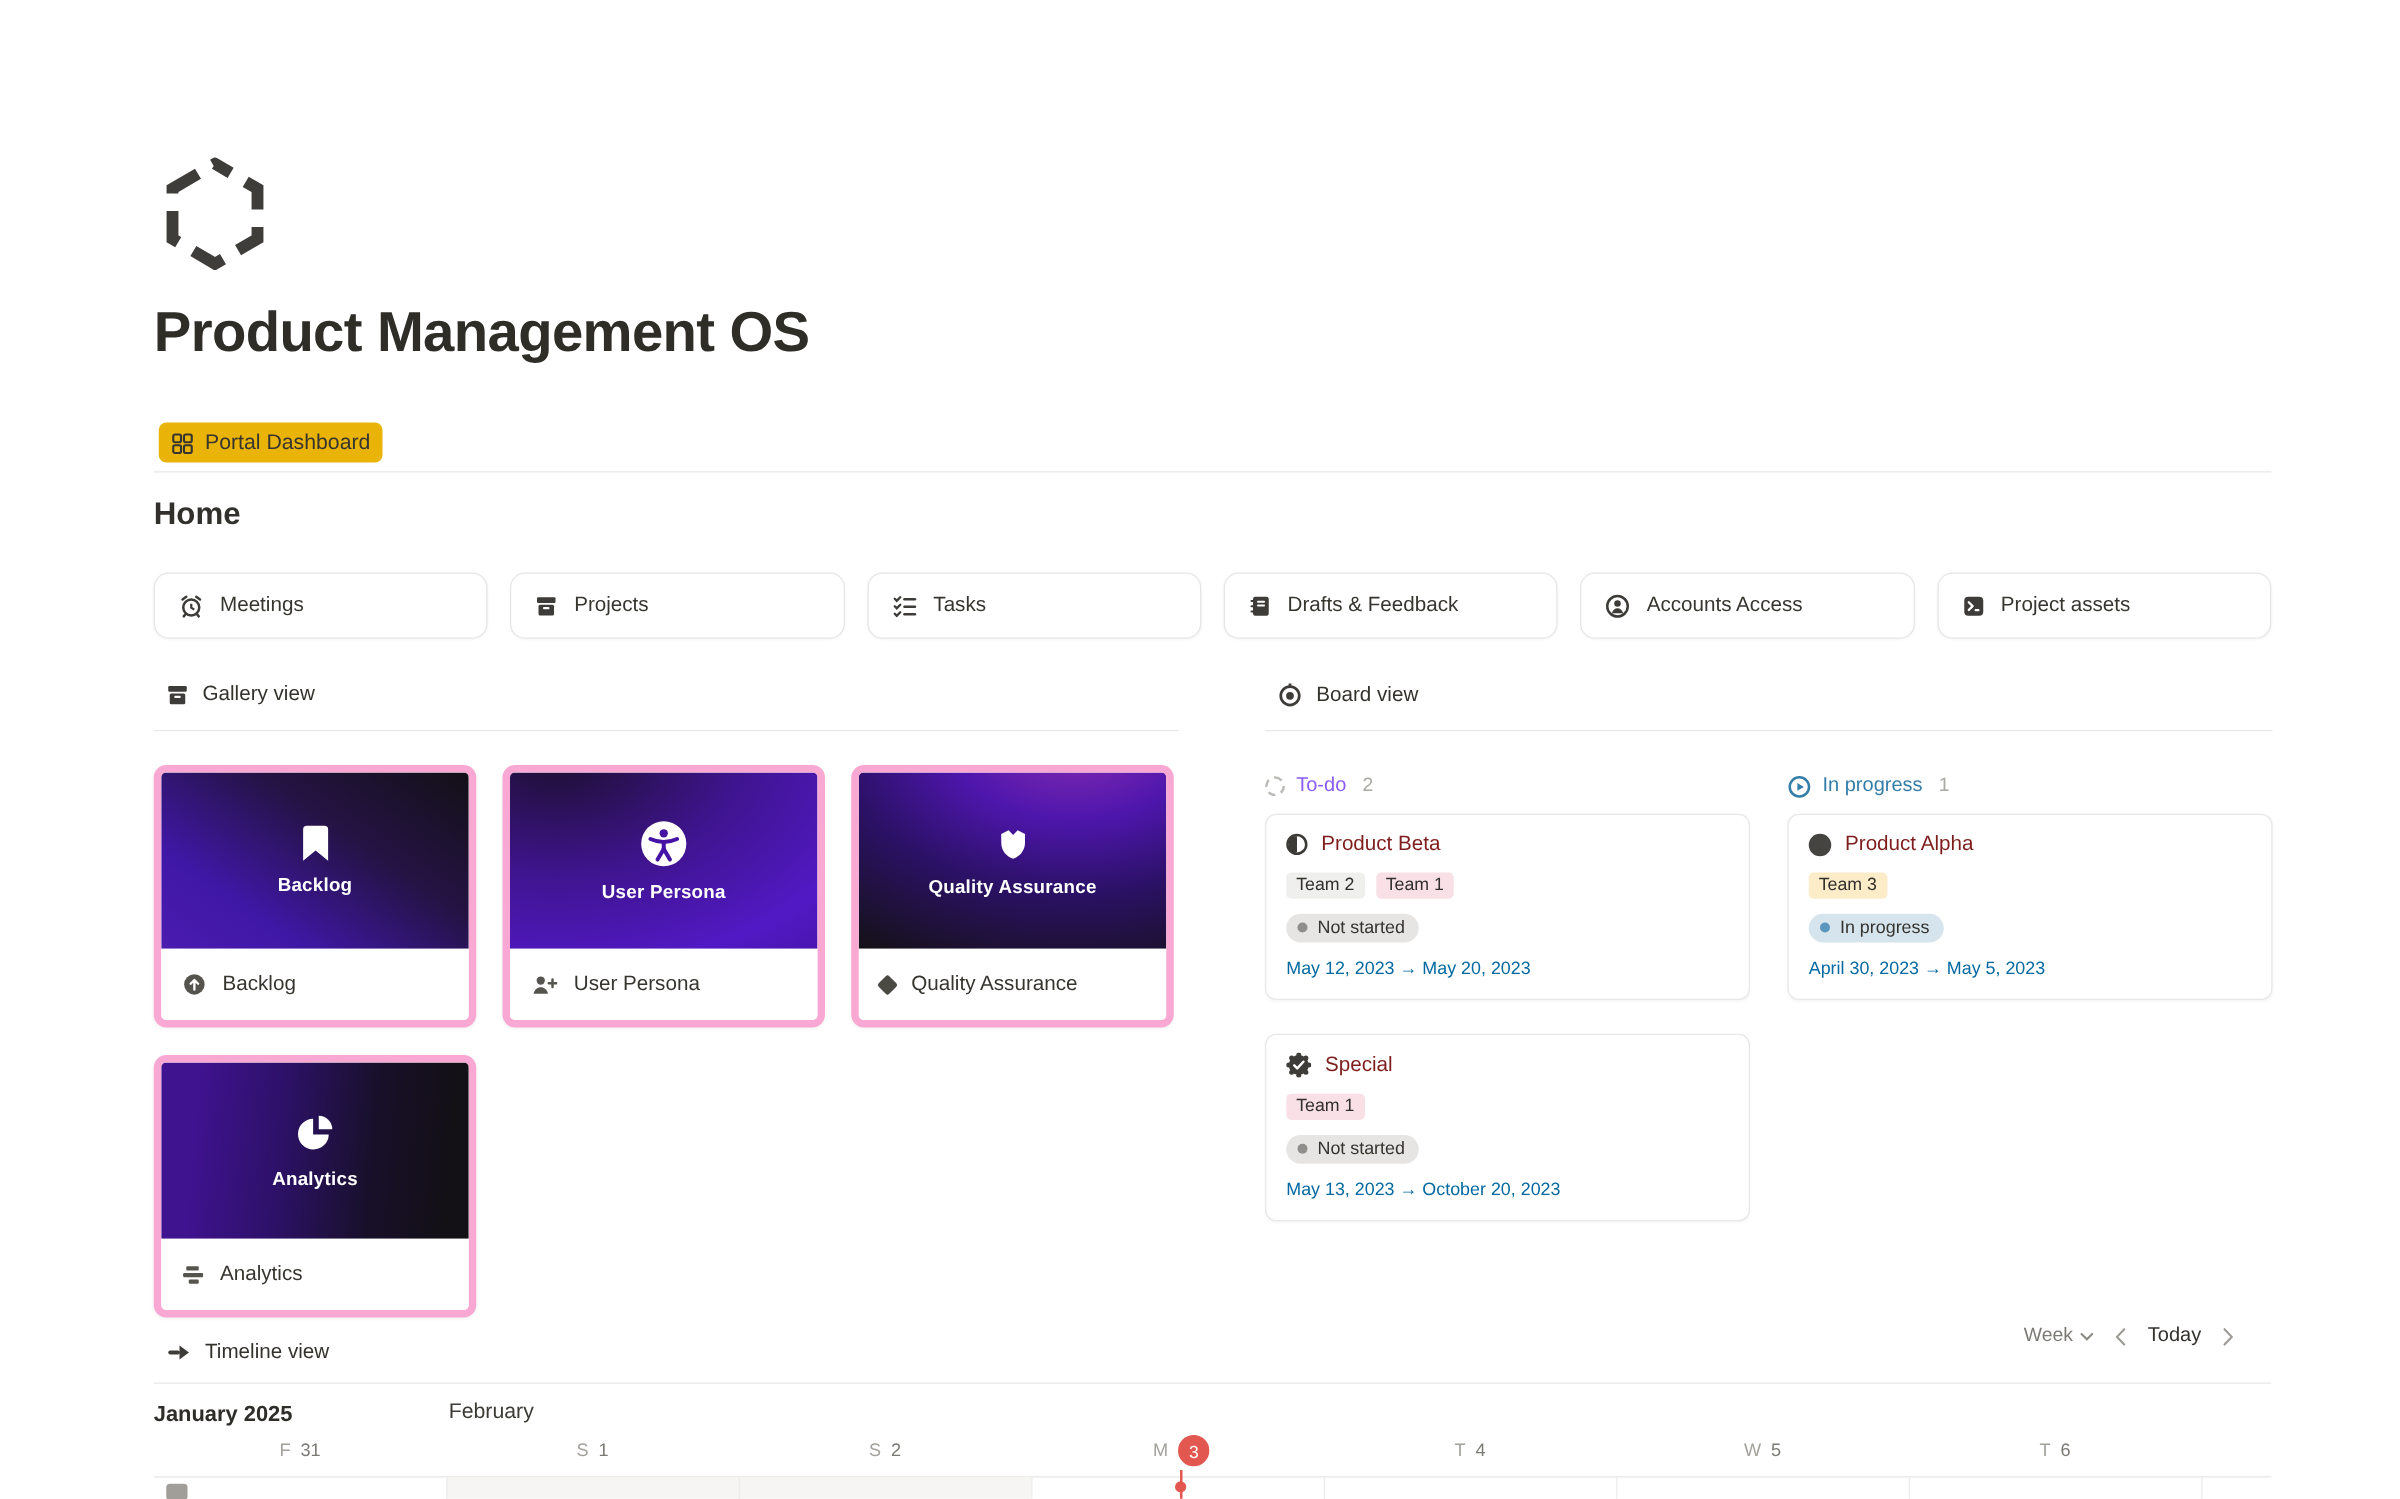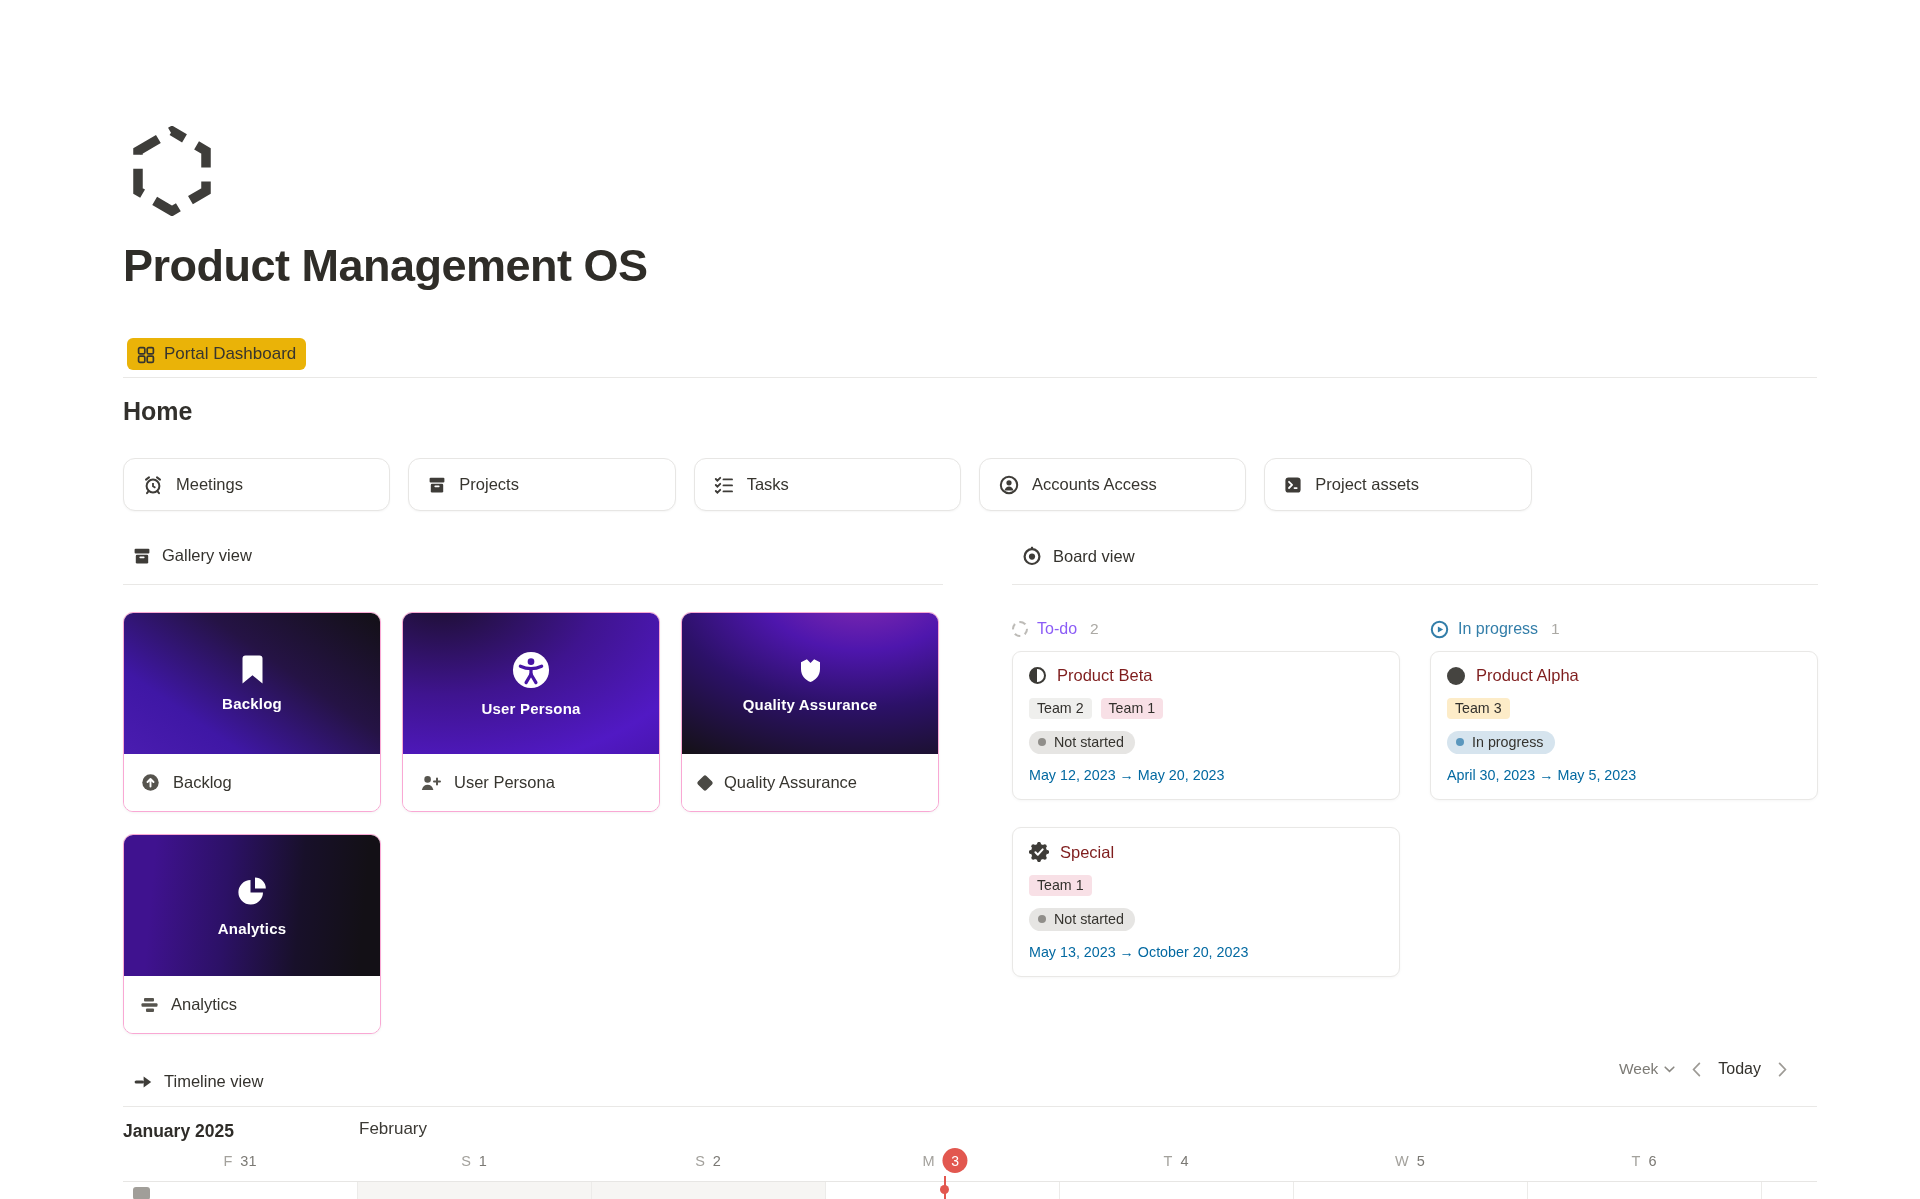--- a/index.html
+++ b/index.html
@@ -25,21 +25,21 @@
 
   
   .view-header { position:absolute; top:546px; display:flex; align-items:center; gap:11px;
     font-size:16.5px; font-weight:500; color:#34322d; cursor:pointer; }
   .gallery-divider { top:584px; width:820px; }
   .board-divider { left:889px; top:584px; width:806px; }
 
   
   .gallery { position:absolute; left:0; top:612px; width:816px; display:grid;
     grid-template-columns:repeat(3,258px); gap:22px 21px; }
-  .g-card { border:1px solid #f9a8d4; border-radius:10px; overflow:hidden; background:#fff;
+  .g-card { border:6px solid #f9a8d4; border-radius:10px; overflow:hidden; background:#fff;
     box-shadow:0 1px 3px rgba(15,15,15,.05); cursor:pointer; }
   .g-cover { height:141px; display:flex; flex-direction:column; align-items:center; justify-content:center; }
   .g-cover .cover-label { margin-top:11px; color:#fff; font-size:15px; font-weight:600; letter-spacing:.2px; }
   .cover-backlog  { background:linear-gradient(215deg,#131016 0%,#251345 38%,#3f17a5 74%,#4a1cb0 100%); }
   .cover-persona  { background:radial-gradient(150% 170% at 15% -10%,#1c0f2e 0%,#3f148f 40%,#5119c4 72%,#42119e 100%); }
   .cover-qa       { background:radial-gradient(135% 155% at 70% -20%,#8a2db0 0%,#4e16ad 30%,#2c1168 56%,#151118 92%); }
   .cover-analytics{ background:linear-gradient(95deg,#3f128f 12%,#2c1166 40%,#18102a 68%,#131016 92%); }
   .g-footer { height:57px; display:flex; align-items:center; gap:13px; padding-left:17px;
     font-size:16.5px; font-weight:500; color:#37352f; background:#fff; }
 
@@ -164,20 +164,33 @@
           <path d="M1.8 9 l1.6 1.6 L6.2 7.8"></path>
             <path d="M9.5 9.4 H18"></path>
           <path d="M1.8 15 l1.6 1.6 L6.2 13.8"></path>
             <path d="M9.5 15.4 H18"></path>
         </svg>
       </span>
       <span>Tasks</span>
     </div>
     <div class="nav-btn">
       <span class="ic">
+        <svg width="18" height="18" viewBox="0 0 18 18">
+          <rect x="3.4" y="1.4" width="12.6" height="15.2" rx="1.8" fill="#3e3c38"></rect>
+          <rect x="1.4" y="4" width="3.4" height="1.6" rx="0.8" fill="#3e3c38"></rect>
+          <rect x="1.4" y="8.2" width="3.4" height="1.6" rx="0.8" fill="#3e3c38"></rect>
+          <rect x="1.4" y="12.4" width="3.4" height="1.6" rx="0.8" fill="#3e3c38"></rect>
+          <rect x="6.6" y="4.6" width="6.4" height="1.5" rx="0.7" fill="#ffffff"></rect>
+          <rect x="6.6" y="7.6" width="6.4" height="1.5" rx="0.7" fill="#ffffff"></rect>
+        </svg>
+      </span>
+      <span>Drafts &amp; Feedback</span>
+    </div>
+    <div class="nav-btn">
+      <span class="ic">
         <svg width="20" height="20" viewBox="0 0 20 20">
           <circle cx="10" cy="10" r="8.2" fill="none" stroke="#3e3c38" stroke-width="2"></circle>
           <circle cx="10" cy="7.8" r="2.6" fill="#3e3c38"></circle>
           <path d="M5.4 15.6 c1-2.9 2.6-4 4.6-4 s3.6 1.1 4.6 4" fill="#3e3c38"></path>
         </svg>
       </span>
       <span>Accounts Access</span>
     </div>
     <div class="nav-btn">
       <span class="ic">

